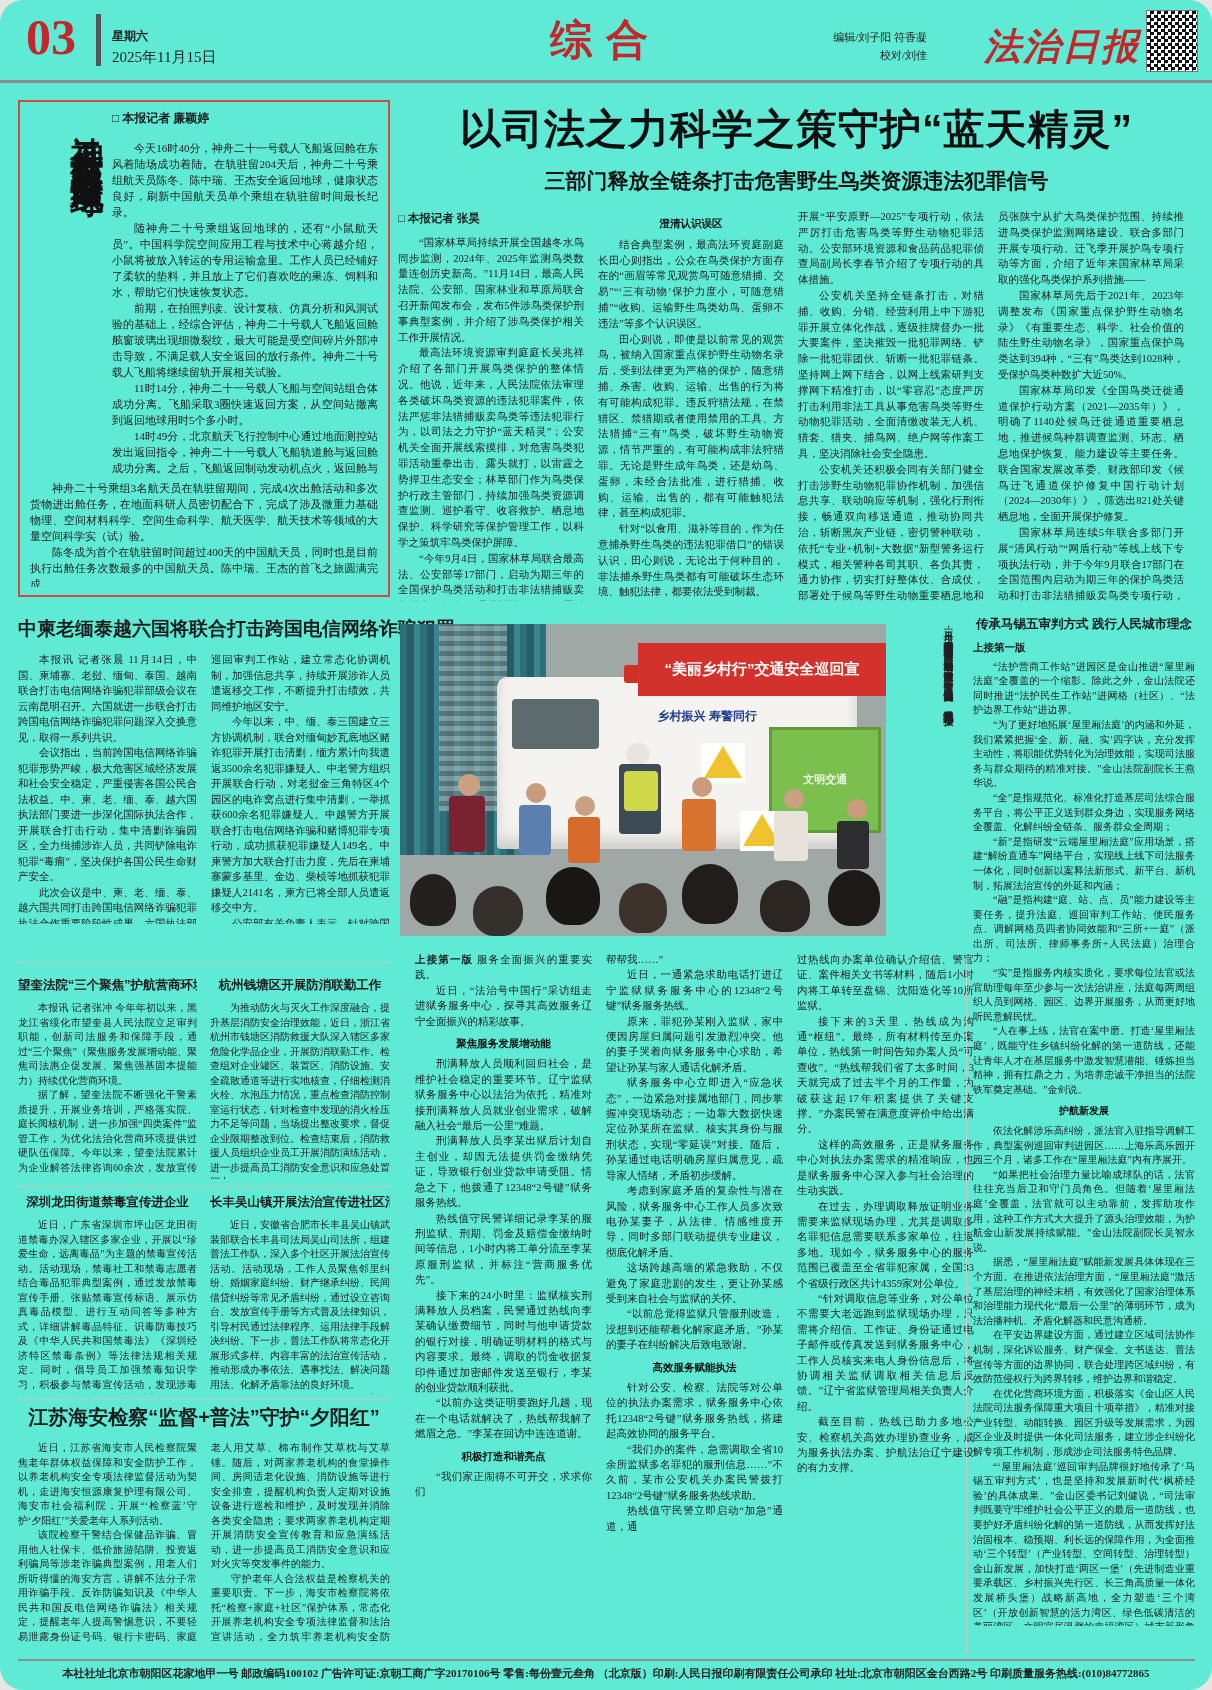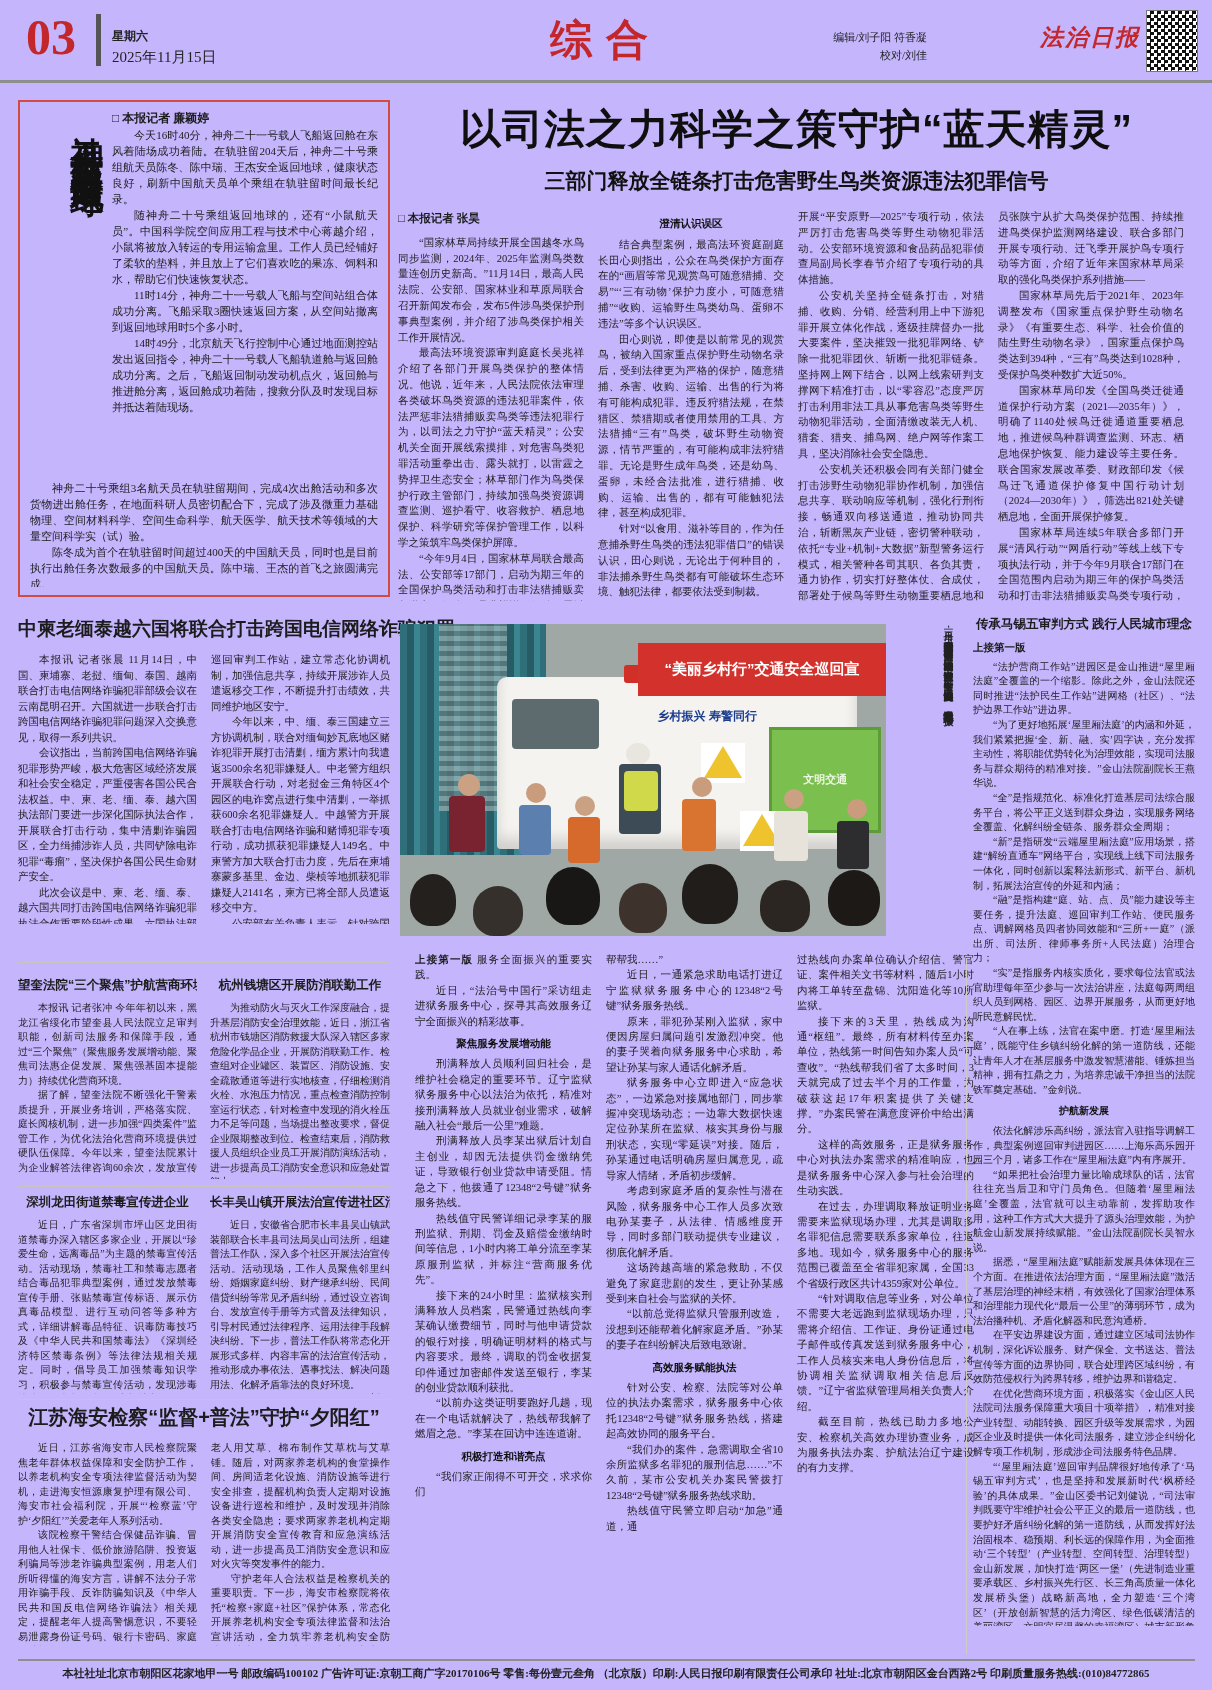--- a/index.html
+++ b/index.html
@@ -1,29 +1,29 @@
 <!DOCTYPE html>
 <html><head>
 <meta charset="utf-8">
 <style>
   html,body{margin:0;padding:0;background:#e8e6e0;}
-  #page{position:relative;width:1212px;height:1690px;background:#c4b5fd;margin:0 auto;
-        font-family:"Liberation Serif",serif;color:#1c1c1c;overflow:hidden;}
+  #page{position:relative;width:1212px;height:1690px;background:#5eead4;margin:0 auto;
+        font-family:"Liberation Serif",serif;color:#1c1c1c;overflow:hidden;border-radius:23px;}
   
   #hdr{position:absolute;left:0;top:0;width:1212px;height:80px;}
   .pageno{position:absolute;left:26px;top:8px;font-family:"Liberation Serif",serif;
           font-size:50px;font-weight:900;color:#c3272b;}
   .pgbar{position:absolute;left:96px;top:14px;width:5px;height:52px;background:#555;}
   .wkday{position:absolute;left:112px;top:28px;font-size:12px;font-weight:bold;color:#222;}
   .dateln{position:absolute;left:112px;top:48px;font-size:15px;color:#222;}
   .section{position:absolute;left:0;right:0;top:12px;text-align:center;font-size:42px;
            font-weight:900;color:#c3272b;letter-spacing:14px;font-family:"Liberation Sans",sans-serif;}
   .edit1{position:absolute;right:285px;top:30px;font-size:11px;color:#222;}
   .edit2{position:absolute;right:285px;top:48px;font-size:11px;color:#222;}
-  .masthead{position:absolute;right:72px;top:22px;font-size:23px;font-weight:900;color:#c3272b;
+  .masthead{position:absolute;right:72px;top:22px;font-size:37px;font-weight:900;color:#c3272b;
             font-style:italic;font-family:"Liberation Serif",serif;letter-spacing:2px;}
   .qr{position:absolute;right:14px;top:10px;width:50px;height:60px;border:1px solid #777;
       background:repeating-conic-gradient(#111 0% 25%,#fff 0% 50%) 0 0/7px 7px;}
   .hdrule{position:absolute;left:0;top:80px;width:1212px;height:3px;background:#8e8e8e;}
   
   .para{margin:0;text-indent:2em;text-align:justify;}
   .noind{text-indent:0;}
   .col{overflow:hidden;}
   .colsub{text-align:center;font-weight:900;font-family:"Liberation Sans",sans-serif;
           margin:7px 0 5px 0;color:#111;}
@@ -31,21 +31,21 @@
   .hline{position:absolute;background:#c9c5bd;height:1px;}
   .vline{position:absolute;background:#cfcbc3;width:1px;}
   
   #sz{position:absolute;left:18px;top:100px;width:372px;height:497px;border:2px solid #d24a44;
       box-sizing:border-box;padding:8px 10px;display:grid;grid-template-columns:74px 1fr;
       grid-template-rows:368px 1fr;column-gap:8px;}
   .sz-head{writing-mode:vertical-rl;font-size:33px;font-weight:900;color:#111;
            font-family:"Liberation Sans",sans-serif;letter-spacing:4px;line-height:1.05;
            grid-row:1;grid-column:1;}
   .sz-body{grid-row:1;grid-column:2;font-size:11px;line-height:16px;overflow:hidden;}
-  .sz-byline{font-weight:bold;font-size:12px;margin-bottom:1px;}
+  .sz-byline{font-weight:bold;font-size:12px;margin-bottom:14px;}
   .sz-bottom{grid-row:2;grid-column:1 / span 2;font-size:11px;line-height:16px;overflow:hidden;
              border-top:none;padding-top:2px;}
   
   #bird{position:absolute;left:398px;top:96px;width:797px;height:515px;}
   .bird-h1{text-align:center;font-size:41px;font-weight:900;color:#0f0f0f;
            font-family:"Liberation Sans",sans-serif;letter-spacing:1px;margin:6px 0 10px 0;}
   .bird-h2{text-align:center;font-size:21px;font-weight:700;color:#111;
            font-family:"Liberation Sans",sans-serif;margin-bottom:14px;}
   .bird-cols{display:flex;gap:14px;}
   .bird-col{width:186px;height:392px;font-size:10.5px;line-height:15.8px;}
@@ -125,20 +125,21 @@
   </div>
   <div class="hdrule"></div>
 
   <div id="sz">
     <div class="sz-head">神舟二十号乘组安全返回地球</div>
     <div class="sz-body col">
       <div class="sz-byline">□ 本报记者 廉颖婷</div>
       <div>
           <p class="para">今天16时40分，神舟二十一号载人飞船返回舱在东风着陆场成功着陆。在轨驻留204天后，神舟二十号乘组航天员陈冬、陈中瑞、王杰安全返回地球，健康状态良好，刷新中国航天员单个乘组在轨驻留时间最长纪录。</p>
           <p class="para">随神舟二十号乘组返回地球的，还有“小鼠航天员”。中国科学院空间应用工程与技术中心蒋越介绍，小鼠将被放入转运的专用运输盒里。工作人员已经铺好了柔软的垫料，并且放上了它们喜欢吃的果冻、饲料和水，帮助它们快速恢复状态。</p>
+          <p class="para">前期，在拍照判读、设计复核、仿真分析和风洞试验的基础上，经综合评估，神舟二十号载人飞船返回舱舷窗玻璃出现细微裂纹，最大可能是受空间碎片外部冲击导致，不满足载人安全返回的放行条件。神舟二十号载人飞船将继续留轨开展相关试验。</p>
           <p class="para">11时14分，神舟二十一号载人飞船与空间站组合体成功分离。飞船采取3圈快速返回方案，从空间站撤离到返回地球用时5个多小时。</p>
           <p class="para">14时49分，北京航天飞行控制中心通过地面测控站发出返回指令，神舟二十一号载人飞船轨道舱与返回舱成功分离。之后，飞船返回制动发动机点火，返回舱与推进舱分离，返回舱成功着陆，搜救分队及时发现目标并抵达着陆现场。</p>
         </div>
     </div>
     <div class="sz-bottom col">
       <div>
           <p class="para">神舟二十号乘组3名航天员在轨驻留期间，完成4次出舱活动和多次货物进出舱任务，在地面科研人员密切配合下，完成了涉及微重力基础物理、空间材料科学、空间生命科学、航天医学、航天技术等领域的大量空间科学实（试）验。</p>
           <p class="para">陈冬成为首个在轨驻留时间超过400天的中国航天员，同时也是目前执行出舱任务次数最多的中国航天员。陈中瑞、王杰的首飞之旅圆满完成。</p>
         </div>
 

